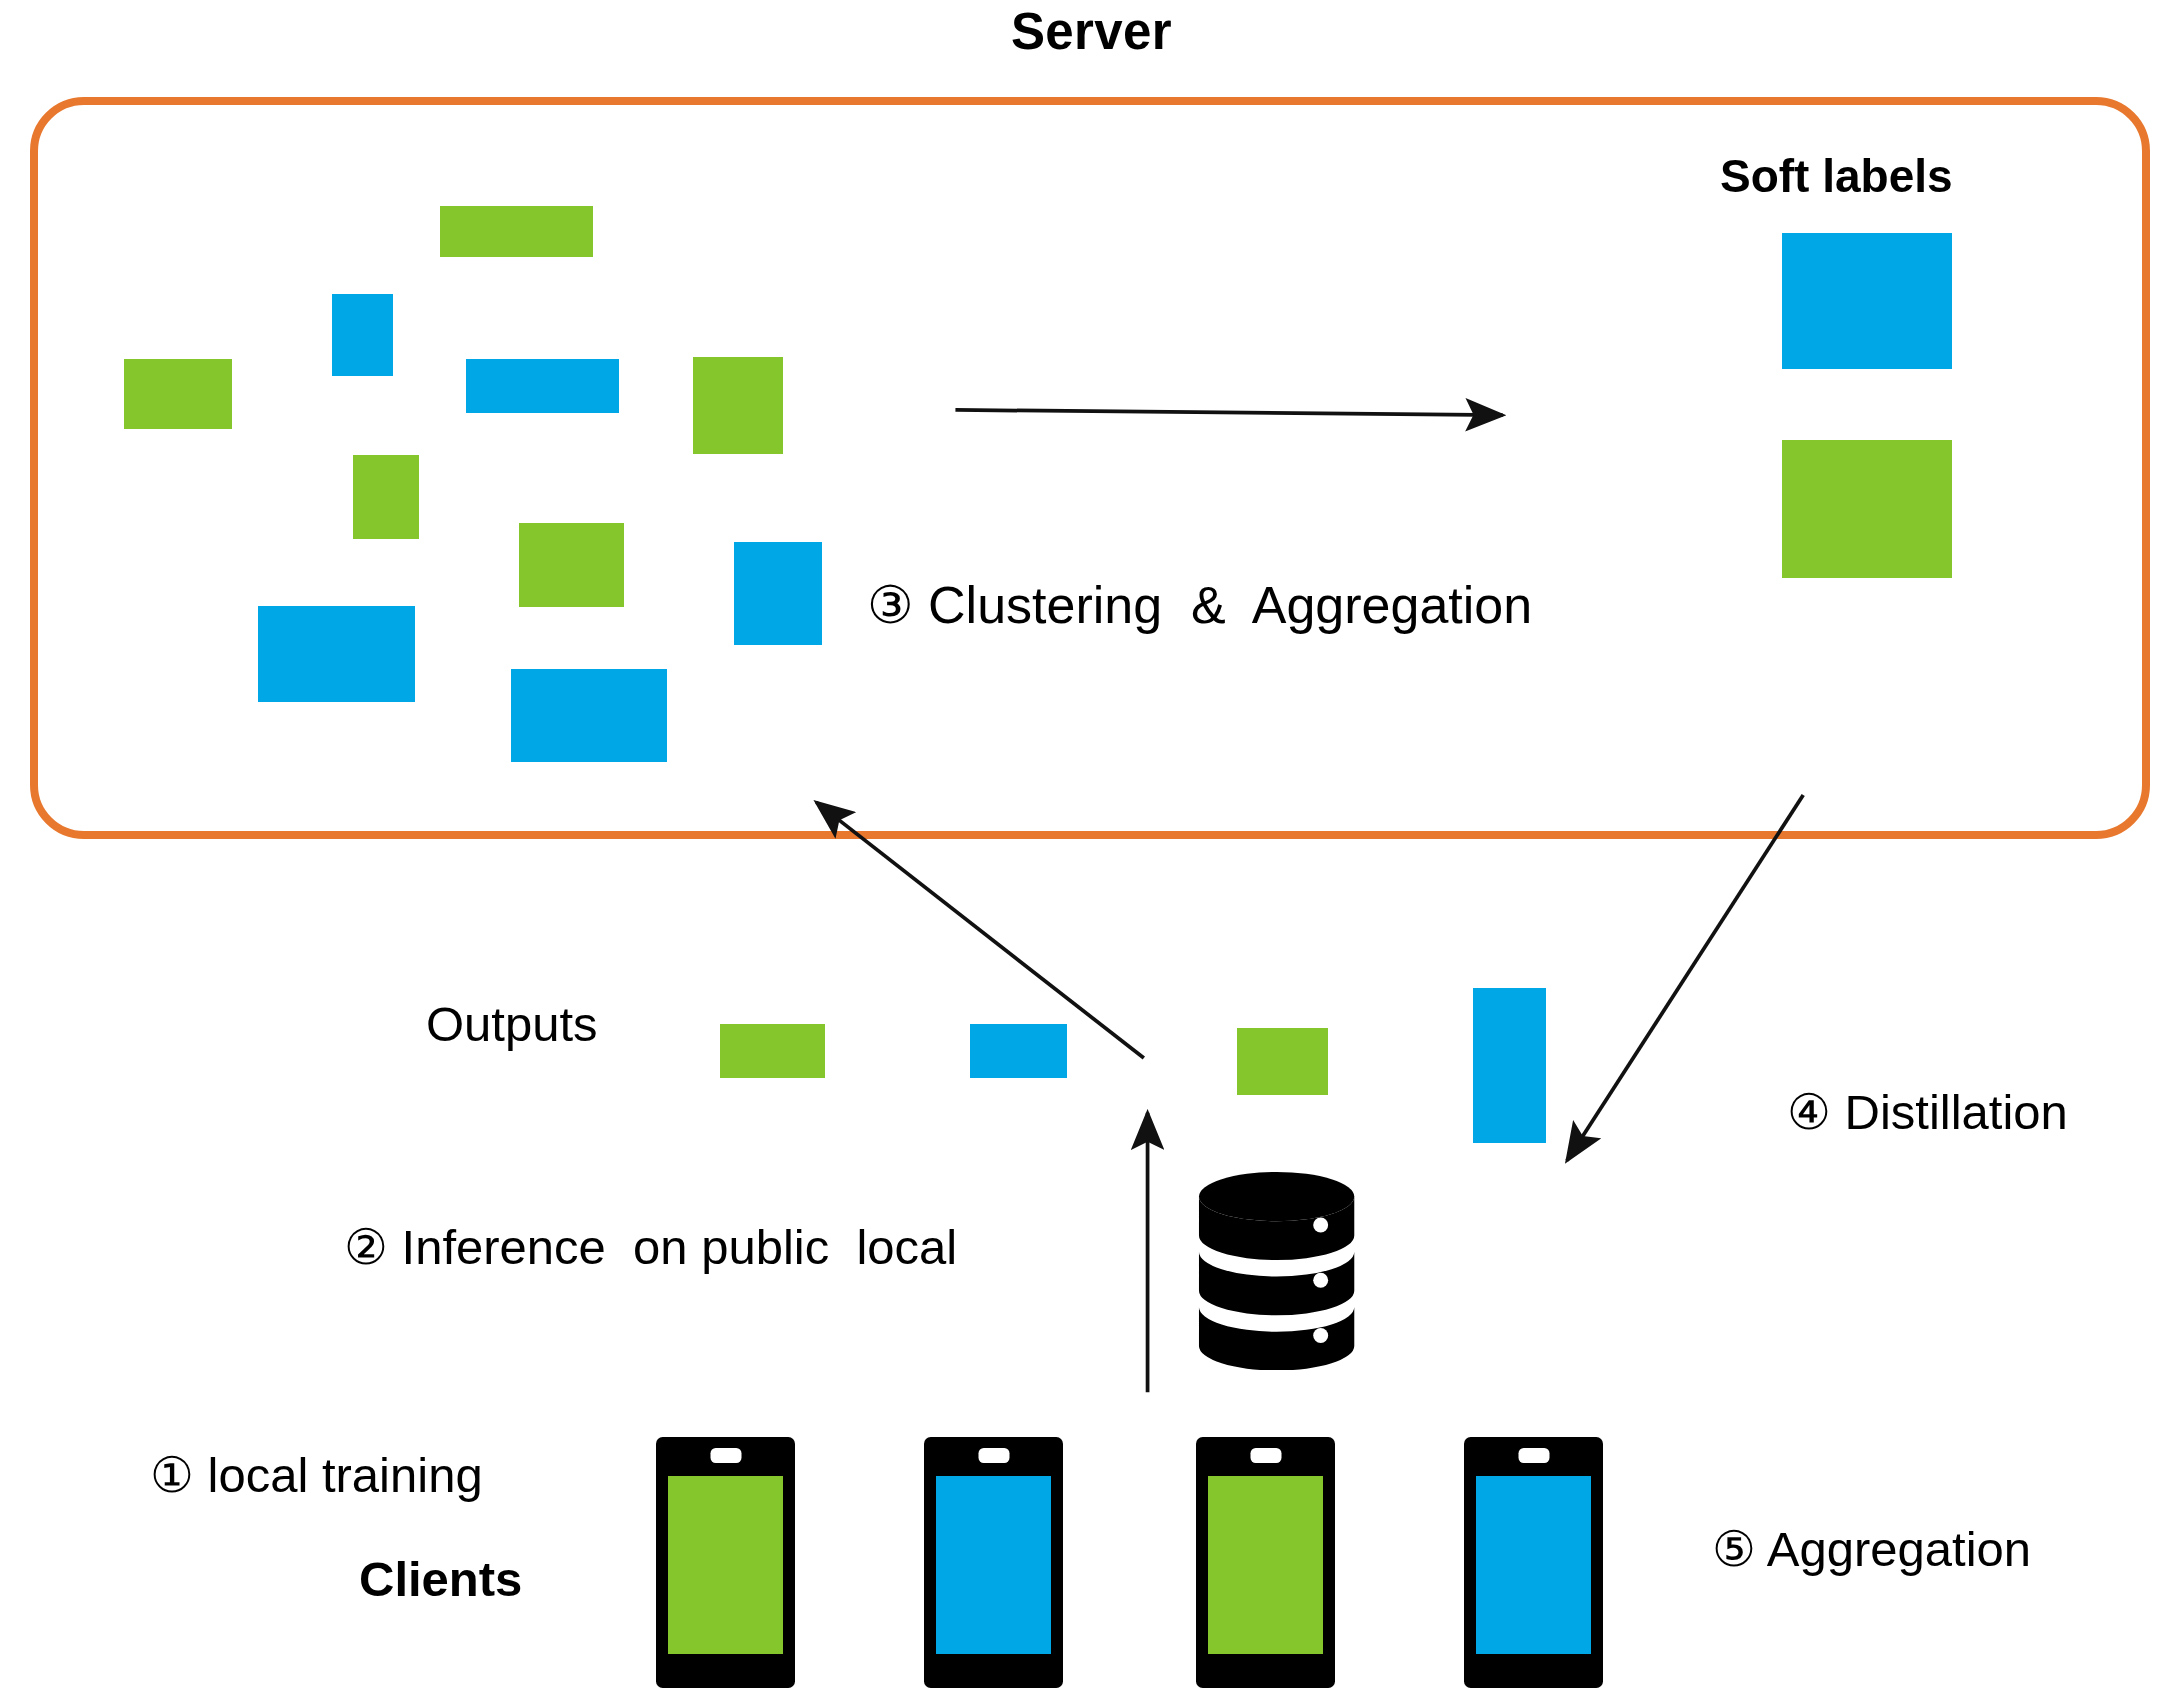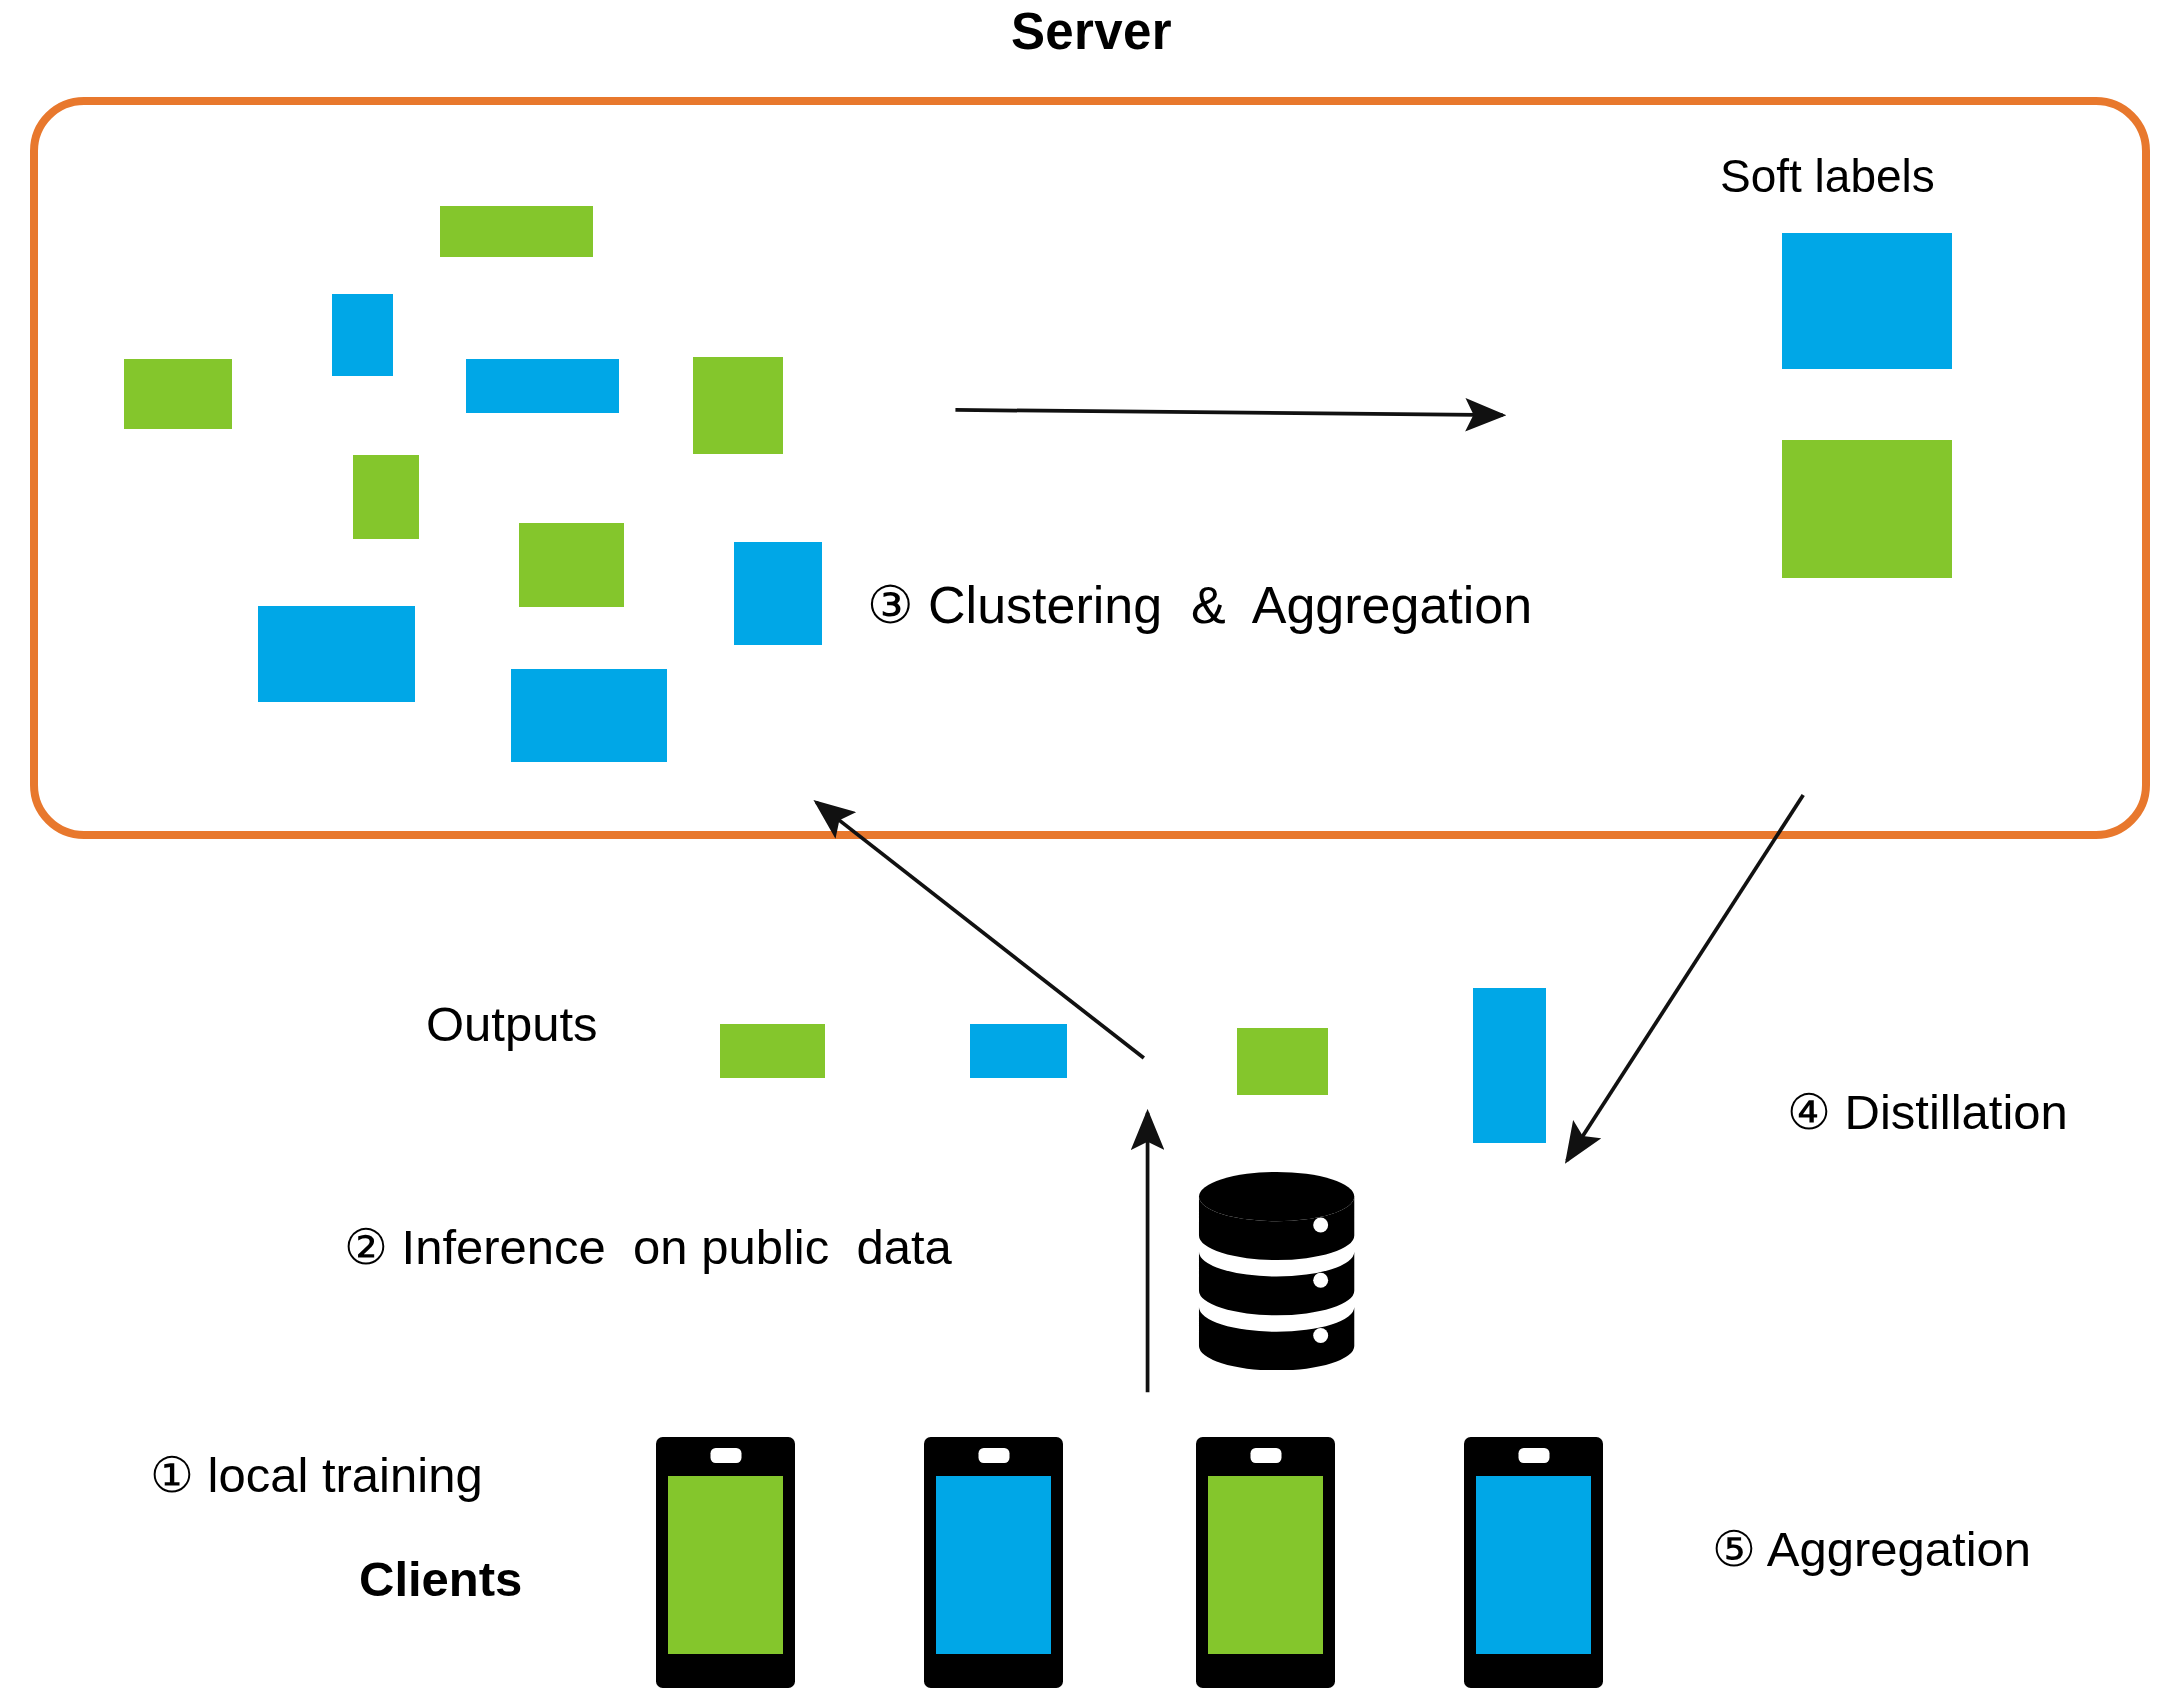--- a/index.html
+++ b/index.html
@@ -27,20 +27,21 @@
   #server-title{
     left:0;top:6px;width:2183px;
     text-align:center;
     font-size:51px;font-weight:bold;
     letter-spacing:0.4px;
   }
 
   #soft-labels-label{
     left:1720px;top:153px;
     font-size:46px;
+    font-weight:bold;
   }
 
   #clustering-label{
     left:867px;top:579px;
     font-size:52px;
   }
 
   #outputs-label{
     left:426px;top:1000px;
     font-size:49px;
@@ -106,21 +107,21 @@
   <div class="abs" id="server-box"></div>
 
   <div class="abs txt" id="server-title">Server</div>
 
   <div class="abs txt" id="soft-labels-label">Soft labels</div>
 
   <div class="abs txt" id="clustering-label">③ Clustering  &amp;  Aggregation</div>
 
   <div class="abs txt" id="outputs-label">Outputs</div>
 
-  <div class="abs txt" id="inference-label">② Inference  on public  data</div>
+  <div class="abs txt" id="inference-label">② Inference  on public  local</div>
 
   <div class="abs txt" id="distribution-label">④ Distillation</div>
 
   <div class="abs txt" id="local-training-label">① local training</div>
 
   <div class="abs txt" id="clients-label">Clients</div>
 
   <div class="abs txt" id="distillation-label">⑤ Aggregation</div>
 
   <div id="server-blocks-group">

